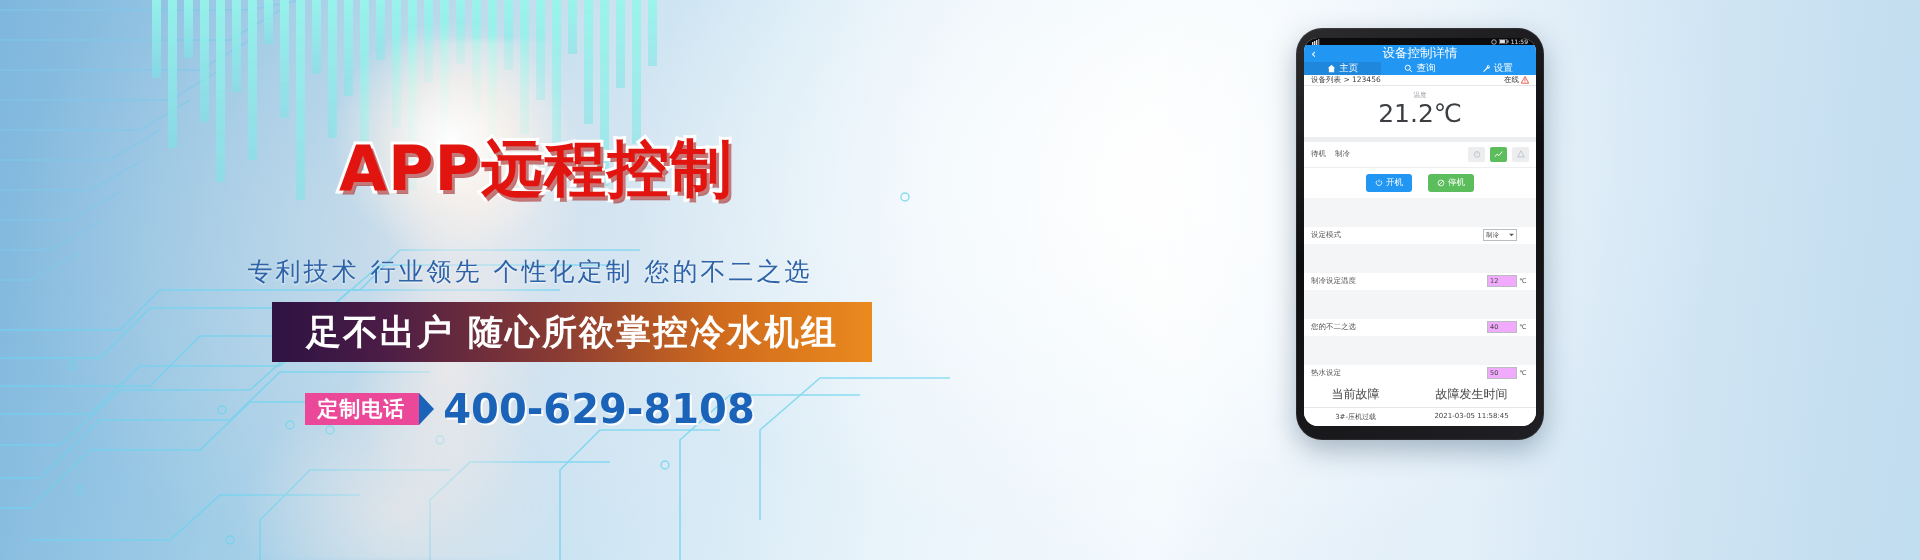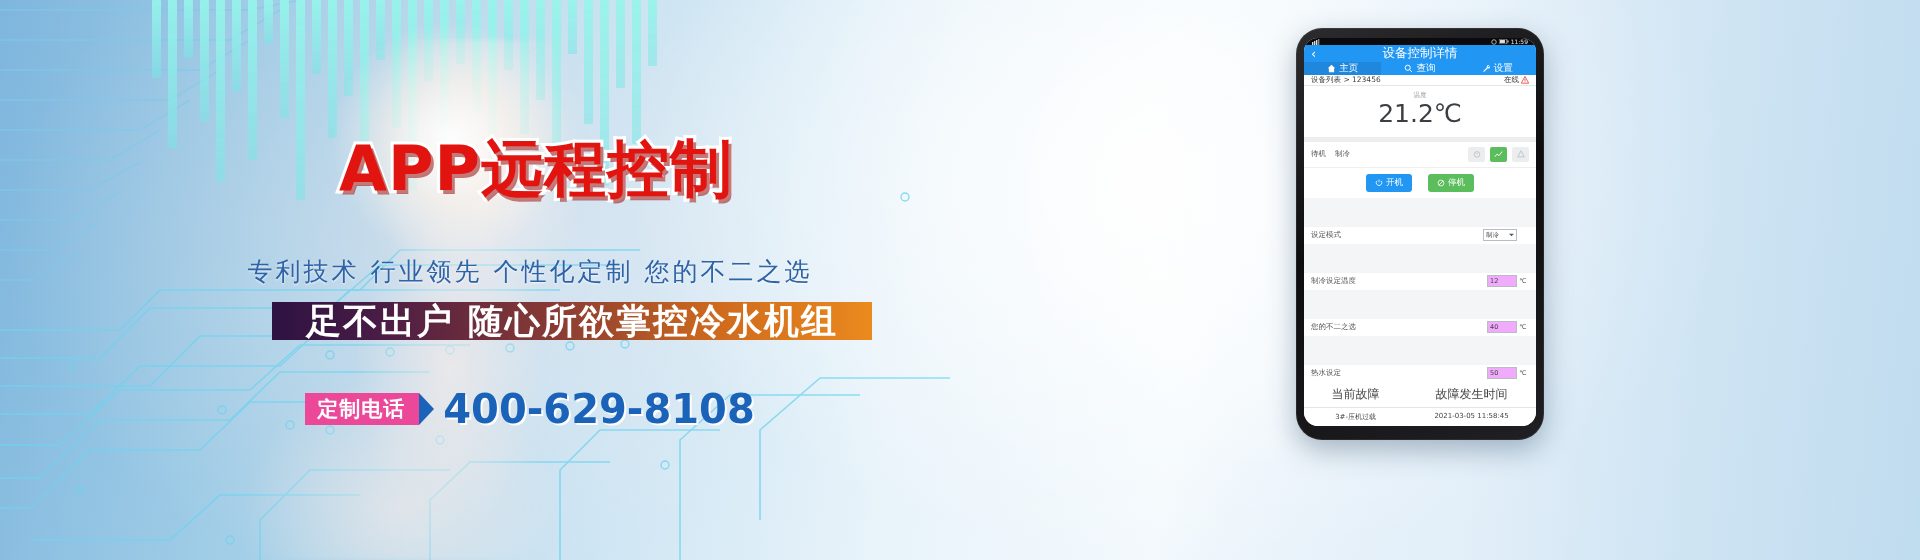--- a/index.html
+++ b/index.html
@@ -64,21 +64,21 @@
   .title-inner{ display:inline-block;margin-left:12px; }
 
   .subtitle{
     position:absolute; left:0; top:255px; width:1060px; text-align:center;
     font-size:25px; color:#2e63a8; letter-spacing:3px; font-weight:500;
     text-shadow:0 1px 2px rgba(255,255,255,.8);
   }
 
   .slogan{
     position:absolute; left:272px; top:302px;
-    width:600px; height:38px;
+    width:600px; height:60px;
     background:linear-gradient(90deg,#2d1242 0%, #4a1c46 18%, #8b3c33 48%, #cf6a1d 74%, #ea8a1e 100%);
     display:flex; align-items:center; justify-content:center;
   }
   .slogan span{
     font-size:35px; font-weight:bold; color:#ffffff; letter-spacing:2px;
     white-space:nowrap;
   }
 
   .phoneline{
     position:absolute; left:0; top:386px; width:1060px;

